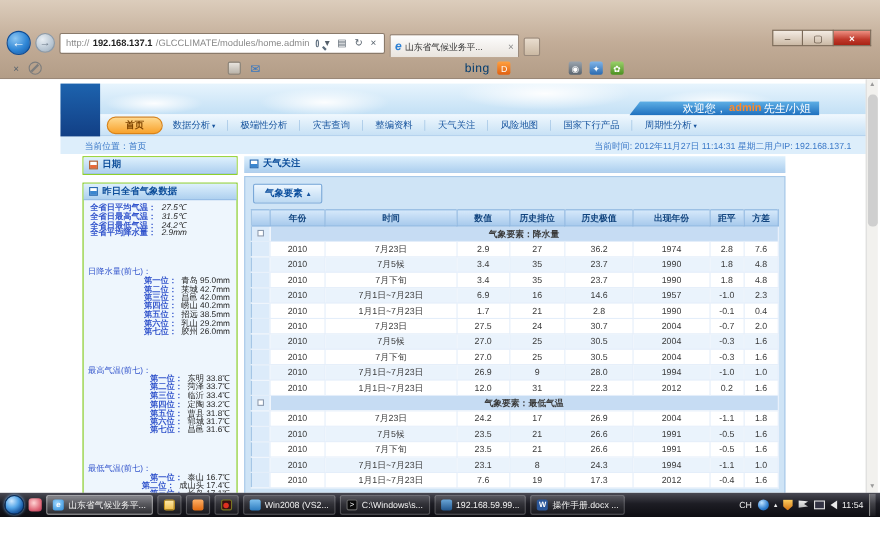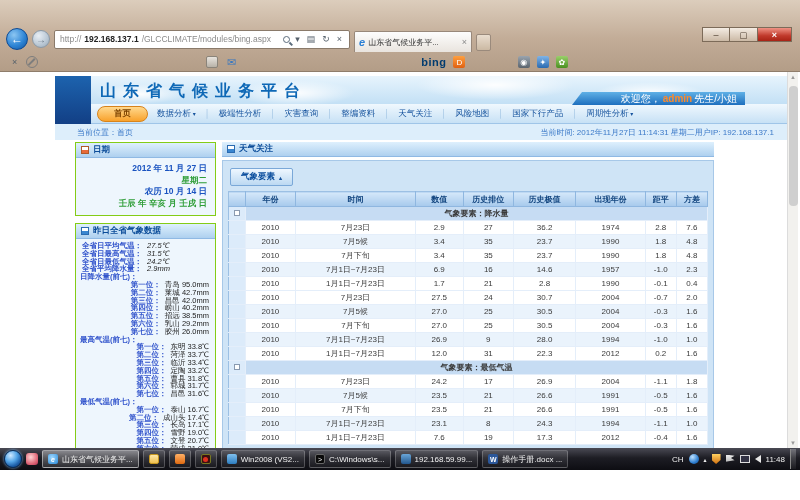--- a/index.html
+++ b/index.html
@@ -42,21 +42,21 @@
   .tabclose { color:#8a8a8a; font-size:9px; }
   .newtab { width:15px; height:17px; margin-top:7px; border:1px solid #9a8a7c; border-radius:2px;
             background:linear-gradient(#e9ddcf,#cbb9a3); }
   .addonrow { position:absolute; top:52px; left:0; width:800px; height:20px;
               display:flex; align-items:center; gap:7px; padding:0 10px; font-size:9px; color:#5a4c3e; }
   .blockicon { width:12px; height:12px; border:1.6px solid #7d7d7d; border-radius:50%; position:relative; }
   .blockicon::after { content:""; position:absolute; left:0px; top:4px; width:9px; height:1.6px;
                       background:#7d7d7d; transform:rotate(-45deg); }
   .sq { width:12px; height:12px; border-radius:2px; display:inline-flex; align-items:center;
         justify-content:center; font-size:8px; color:#fff; }
-  .bing-text { font-weight:bold; color:#003b6f; font-size:11px; letter-spacing:0.5px;text-align:center; }
+  .bing-text { font-weight:normal; color:#003b6f; font-size:11px; letter-spacing:0.5px;text-align:center; }
 
   
   #viewport { position:absolute; top:72px; left:0; width:800px; height:376px;
               background:#fff; overflow:hidden; }
   #pageheader { position:absolute; top:4px; left:55px; width:733px; height:28px;
                 background:linear-gradient(#e7f4fd,#c3e0f5);
                 overflow:hidden; }
   .cloud { position:absolute; background:radial-gradient(ellipse, rgba(255,255,255,.95), rgba(255,255,255,0) 70%); }
   #darkblock { position:absolute; top:4px; left:55px; width:36px; height:48px;
                background:linear-gradient(#1d63ae,#123f85); z-index:3; }
@@ -89,21 +89,21 @@
 
   #sidebar { position:absolute; top:70px; left:75px; width:141px; }
   .sidepanel { border:1px solid #84cc16; background:#eef6fd; margin-bottom:7px; }
   #date-body { padding:5px 8px 6px 4px; text-align:right; font-size:8.5px; line-height:11.5px; }
   .dblue { color:#1a53c0; font-weight:bold; }
   .dgreen { color:#2f9e38; font-weight:bold; }
   #weather-body { padding:3px 6px 4px 4px; font-size:7.5px; line-height:7.8px; }
   .wline { display:flex; gap:5px; padding-left:2px; }
   .wlabel { color:#3355cc; font-weight:bold; }
   .wval { color:#222;font-style:italic; }
-  .wsec-title { color:#3355cc; font-weight:bold; padding-left:0px; }
+  .wsec-title { color:#3355cc; font-weight:normal; padding-left:0px;margin-top:27px; }
   .wentry { display:flex; justify-content:flex-end; gap:4px; }
   .wrank { color:#3355cc; font-weight:bold; }
   .wname { color:#222; }
 
   #mainpanel { position:absolute; top:70px; left:222px; width:492px; }
   #main-box { margin-top:3px; background:#cfe4f6; border:1px solid #a7c8e8; padding:4px 5px;
               height:322px; }
   #filter-btn { display:inline-flex; align-items:center; gap:4px; margin:2px 0 5px 2px;
                 background:linear-gradient(#eef7ff,#bcd9f2); border:1px solid #7aa8d8;
                 border-radius:2px; padding:2px 10px; font-size:8.5px; font-weight:bold; color:#0c4f9e; }
@@ -175,21 +175,21 @@
       <div class="winbtn">–</div>
       <div class="winbtn">▢</div>
       <div class="winbtn close">×</div>
     </div>
     <div class="navrow">
       <div class="circlebtn">←</div>
       <div class="circlebtn fwd">→</div>
       <div class="addressbar">
         <span>http://</span>
           <span class="url-host">192.168.137.1</span>
-          <span>/GLCCLIMATE/modules/bing.aspx</span>
+          <span>/GLCCLIMATE/modules/home.admin</span>
         <span class="addr-spacer"></span>
         <span class="mag"></span>
         <span class="glyphbtn">▾</span>
         <span class="glyphbtn">▤</span>
         <span class="glyphbtn">↻</span>
         <span class="glyphbtn">×</span>
       </div>
       <div class="tab">
         <span class="eicon">e</span>
         <span class="tab-title">山东省气候业务平...</span>
@@ -215,21 +215,20 @@
   </div>
 
   <div id="viewport">
     <div id="pageheader">
       <span class="cloud" style="left:180px;top:4px;width:120px;height:26px;"></span>
       <span class="cloud" style="left:360px;top:-6px;width:160px;height:30px;"></span>
       <span class="cloud" style="left:540px;top:6px;width:110px;height:22px;"></span>
       <span class="cloud" style="left:40px;top:8px;width:90px;height:20px;"></span>
     </div>
     <div id="darkblock"></div>
-    <div id="site-title">山东省气候业务平台</div>
     <div id="ribbon">
       <span>欢迎您，</span>
       <span class="wuser">admin</span>
       <span>先生/小姐</span>
     </div>
     <div id="mainnav">
         <span class="nav-active">首页</span>
         <span class="nav-link">数据分析<span class="caret"> ▾</span></span>
         <span class="nav-sep">│</span>
         <span class="nav-link">极端性分析</span>
@@ -252,26 +251,20 @@
         <span>当前时间: 2012年11月27日 11:14:31 星期二</span>
         <span>用户IP: 192.168.137.1</span>
       </span>
     </div>
 
     <div id="sidebar">
       <div class="sidepanel">
         <div class="phead">
           <span class="picon"></span>
           <span>日期</span>
-        </div>
-        <div id="date-body">
-          <div class="dblue">2012 年 11 月 27 日</div>
-          <div class="dgreen">星期二</div>
-          <div class="dblue">农历 10 月 14 日</div>
-          <div class="dgreen">壬辰 年 辛亥 月 壬戌 日</div>
         </div>
       </div>
       <div class="sidepanel">
         <div class="phead">
           <span class="picon blue"></span>
           <span>昨日全省气象数据</span>
         </div>
         <div id="weather-body">
             <div class="wline">
               <span class="wlabel">全省日平均气温：</span>
@@ -632,17 +625,17 @@
         </div>
       </div>
     <div id="tray">
       <span>CH</span>
       <span class="trayglobe"></span>
       <span style="font-size:6px;">▴</span>
       <span class="trayshield"></span>
       <span class="trayflag"></span>
       <span class="traymon"></span>
       <span class="trayspk"></span>
-      <span>11:48</span>
+      <span>11:54</span>
       <div id="desk-sliver"></div>
     </div>
   </div>
 </div>
 
 </body></html>

